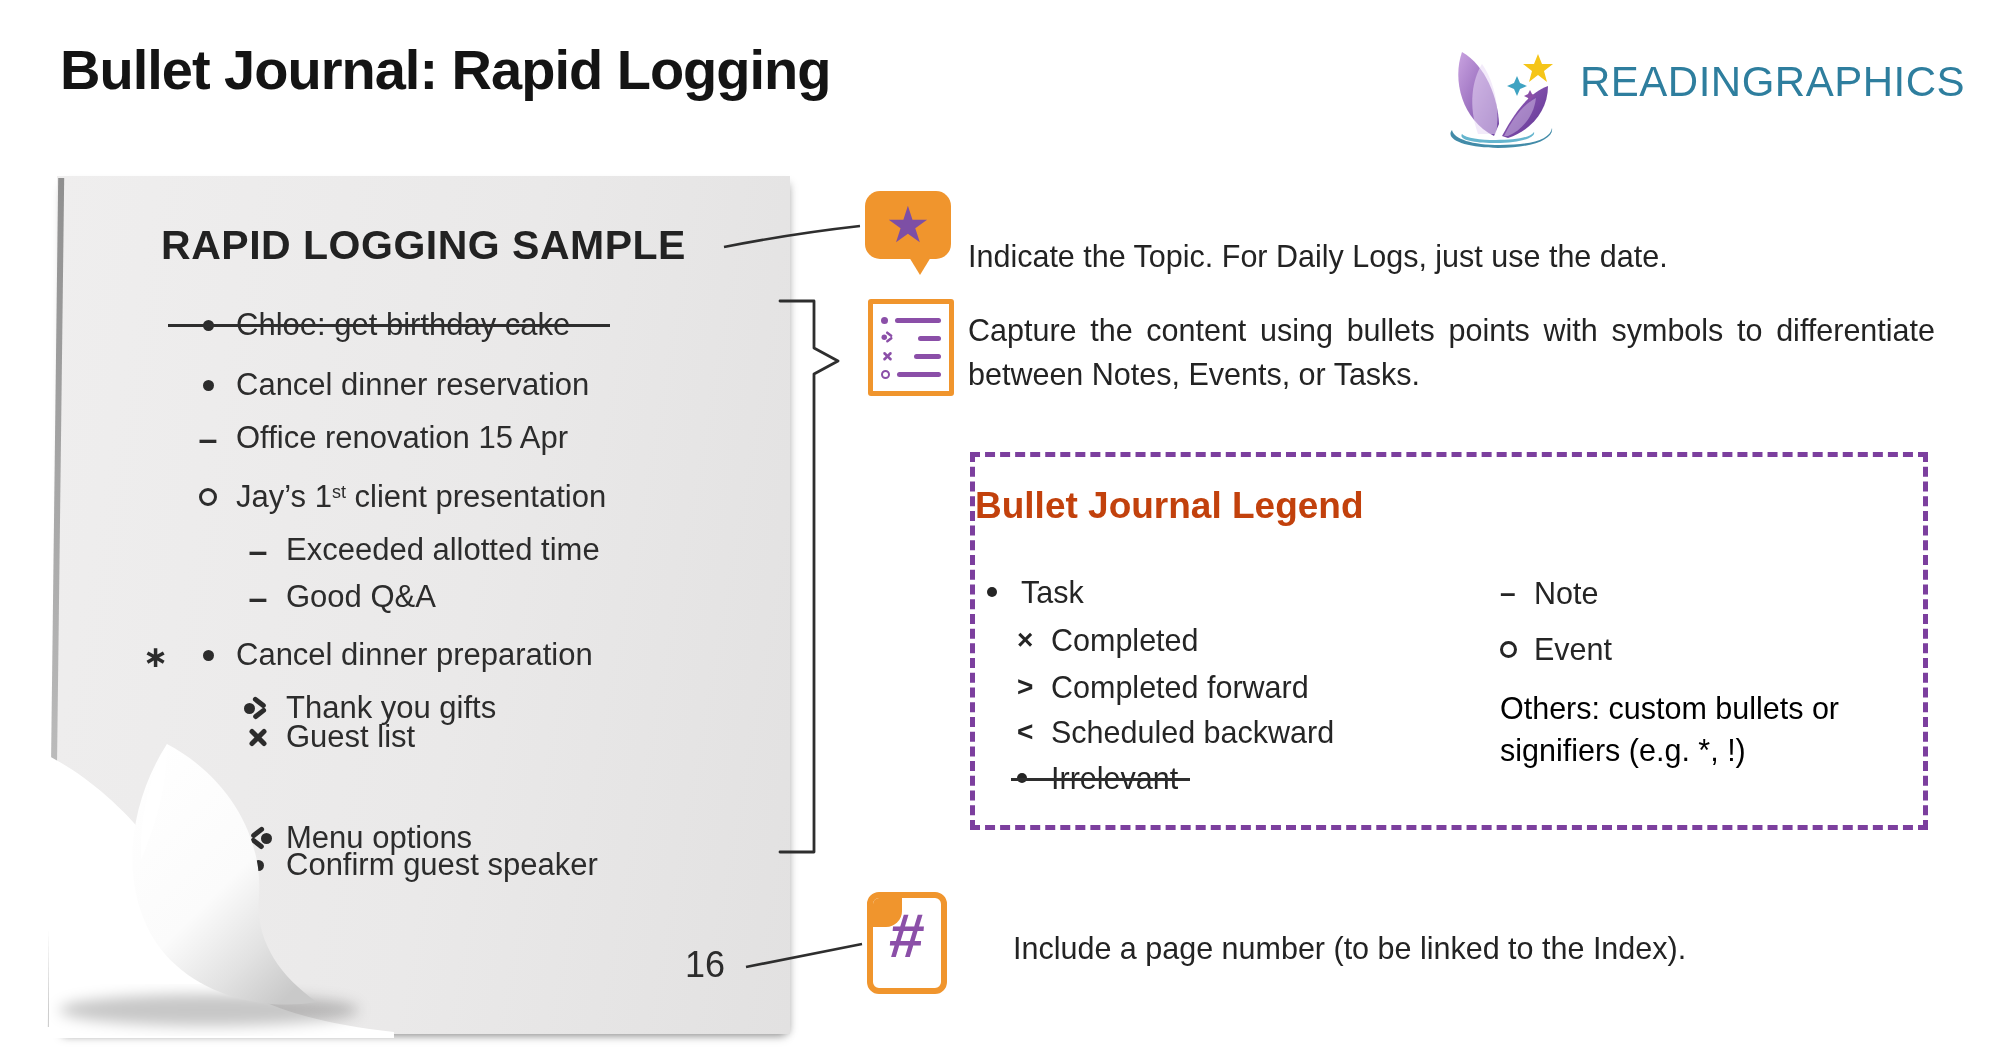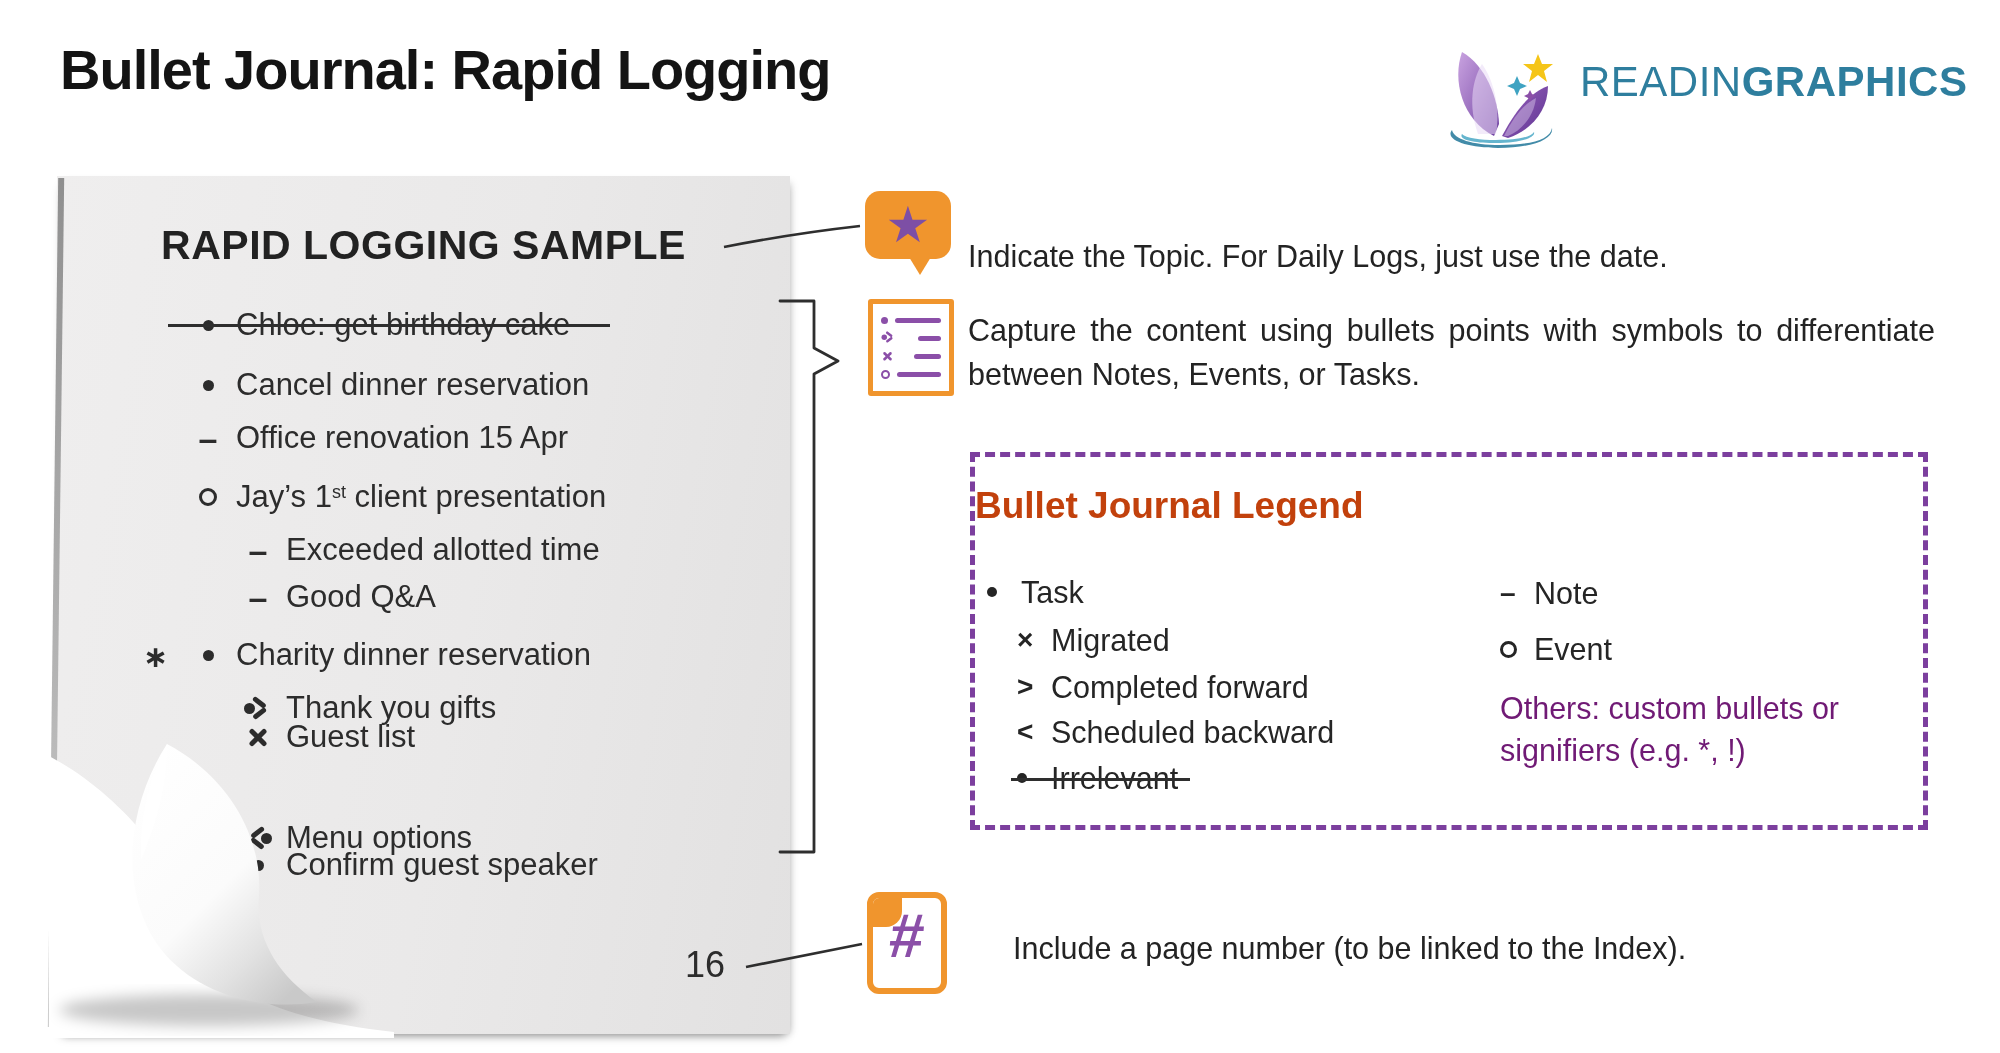--- a/index.html
+++ b/index.html
@@ -5,21 +5,21 @@
   html,body{margin:0;padding:0;background:#fff;}
   #canvas{position:relative;width:2000px;height:1053px;background:#ffffff;overflow:hidden;
           font-family:"Liberation Sans","DejaVu Sans",sans-serif;color:#2a2a2a;}
 
   
   .page-title{position:absolute;left:60px;top:38px;font-size:56px;font-weight:800;
               letter-spacing:-1px;color:#141414;line-height:64px;}
   .logo{position:absolute;left:1438px;top:46px;width:500px;height:110px;}
   .logo-mark{position:absolute;left:0;top:0;width:130px;height:110px;}
   .brand{position:absolute;left:142px;top:12px;font-size:42px;color:#2e7e9e;letter-spacing:0.5px;white-space:nowrap;}
-  .brand b{font-weight:700;}
+  .brand b{font-weight:400;}
   .tagline{position:absolute;left:160px;top:64px;font-size:27px;font-style:italic;color:#2e7e9e;
            letter-spacing:8px;word-spacing:10px;white-space:nowrap;}
 
   
   .paper{position:absolute;left:57px;top:176px;width:733px;height:858px;
          background:linear-gradient(100deg,#efeeee 0%,#eae9e9 55%,#e2e1e1 100%);
          box-shadow:0 7px 9px -5px rgba(0,0,0,0.35), 4px 3px 8px -4px rgba(0,0,0,0.25);}
   .paper::before{content:"";position:absolute;left:-4px;top:2px;width:6px;height:99%;
          background:linear-gradient(180deg,#8f8f8f,#b5b5b5 60%,#cfcfcf);transform:rotate(0.7deg);}
   .paper-heading{position:absolute;left:0;top:46px;width:100%;text-align:center;
@@ -101,21 +101,21 @@
           font-size:37px;font-weight:800;color:#c2410c;}
   .lrow{position:absolute;display:inline-flex;align-items:center;white-space:nowrap;
         font-size:30.5px;color:#252525;height:34px;}
   .lrow .lmk{display:inline-flex;width:26px;flex:0 0 26px;justify-content:flex-start;align-items:center;
         font-weight:700;font-size:28px;}
   .lrow .gap{margin-right:8px;}
   .l-ring{width:11px;height:11px;border:3px solid #252525;border-radius:50%;display:inline-block;}
   .l-dot{width:10px;height:10px;border-radius:50%;background:#252525;display:inline-block;}
   .l-dash{font-weight:700;font-size:32px;}
   .lstruck::after{content:"";position:absolute;left:-6px;right:-12px;top:50%;height:3px;background:#2e2e2e;}
-  .others{position:absolute;left:525px;top:230px;width:430px;font-size:30.5px;line-height:42px;color:#701a75;}
+  .others{position:absolute;left:525px;top:230px;width:430px;font-size:30.5px;line-height:42px;color:#000000;}
 </style>
 </head>
 <body>
 
 <div id="canvas">
 
   <div class="page-title">Bullet Journal: Rapid Logging</div>
 
   <div class="logo">
     <svg class="logo-mark" width="130" height="110" viewBox="0 0 130 110">
@@ -179,21 +179,21 @@
     </div>
     <div class="prow lv1" style="top:404px">
       <span class="mkbox mk-dash">–</span>
       <span>Good Q&amp;A</span>
     </div>
     <div class="prow lv0" style="top:462px">
       <span class="signifier">∗</span>
       <span class="mkbox">
           <span class="mk-dot"></span>
         </span>
-      <span>Charity dinner reservation</span>
+      <span>Cancel dinner preparation</span>
     </div>
     <div class="prow lv1" style="top:515px">
       <span class="mkbox">
           <span class="mk-comp mk-fwd">
             <span class="cdot"></span>
             <i class="chev"></i>
           </span>
         </span>
       <span>Thank you gifts</span>
     </div>
@@ -272,21 +272,21 @@
     <div class="legend-title">Bullet Journal Legend</div>
 
     <div class="lrow" style="left:12px;top:118px">
       <span class="lmk gap">
           <span class="l-dot"></span>
         </span>
       <span>Task</span>
     </div>
     <div class="lrow" style="left:42px;top:166px">
       <span class="lmk gap">×</span>
-      <span>Migrated</span>
+      <span>Completed</span>
     </div>
     <div class="lrow" style="left:42px;top:213px">
       <span class="lmk gap">&gt;</span>
       <span>Completed forward</span>
     </div>
     <div class="lrow" style="left:42px;top:258px">
       <span class="lmk gap">&lt;</span>
       <span>Scheduled backward</span>
     </div>
     <div class="lrow lstruck" style="left:42px;top:304px">

